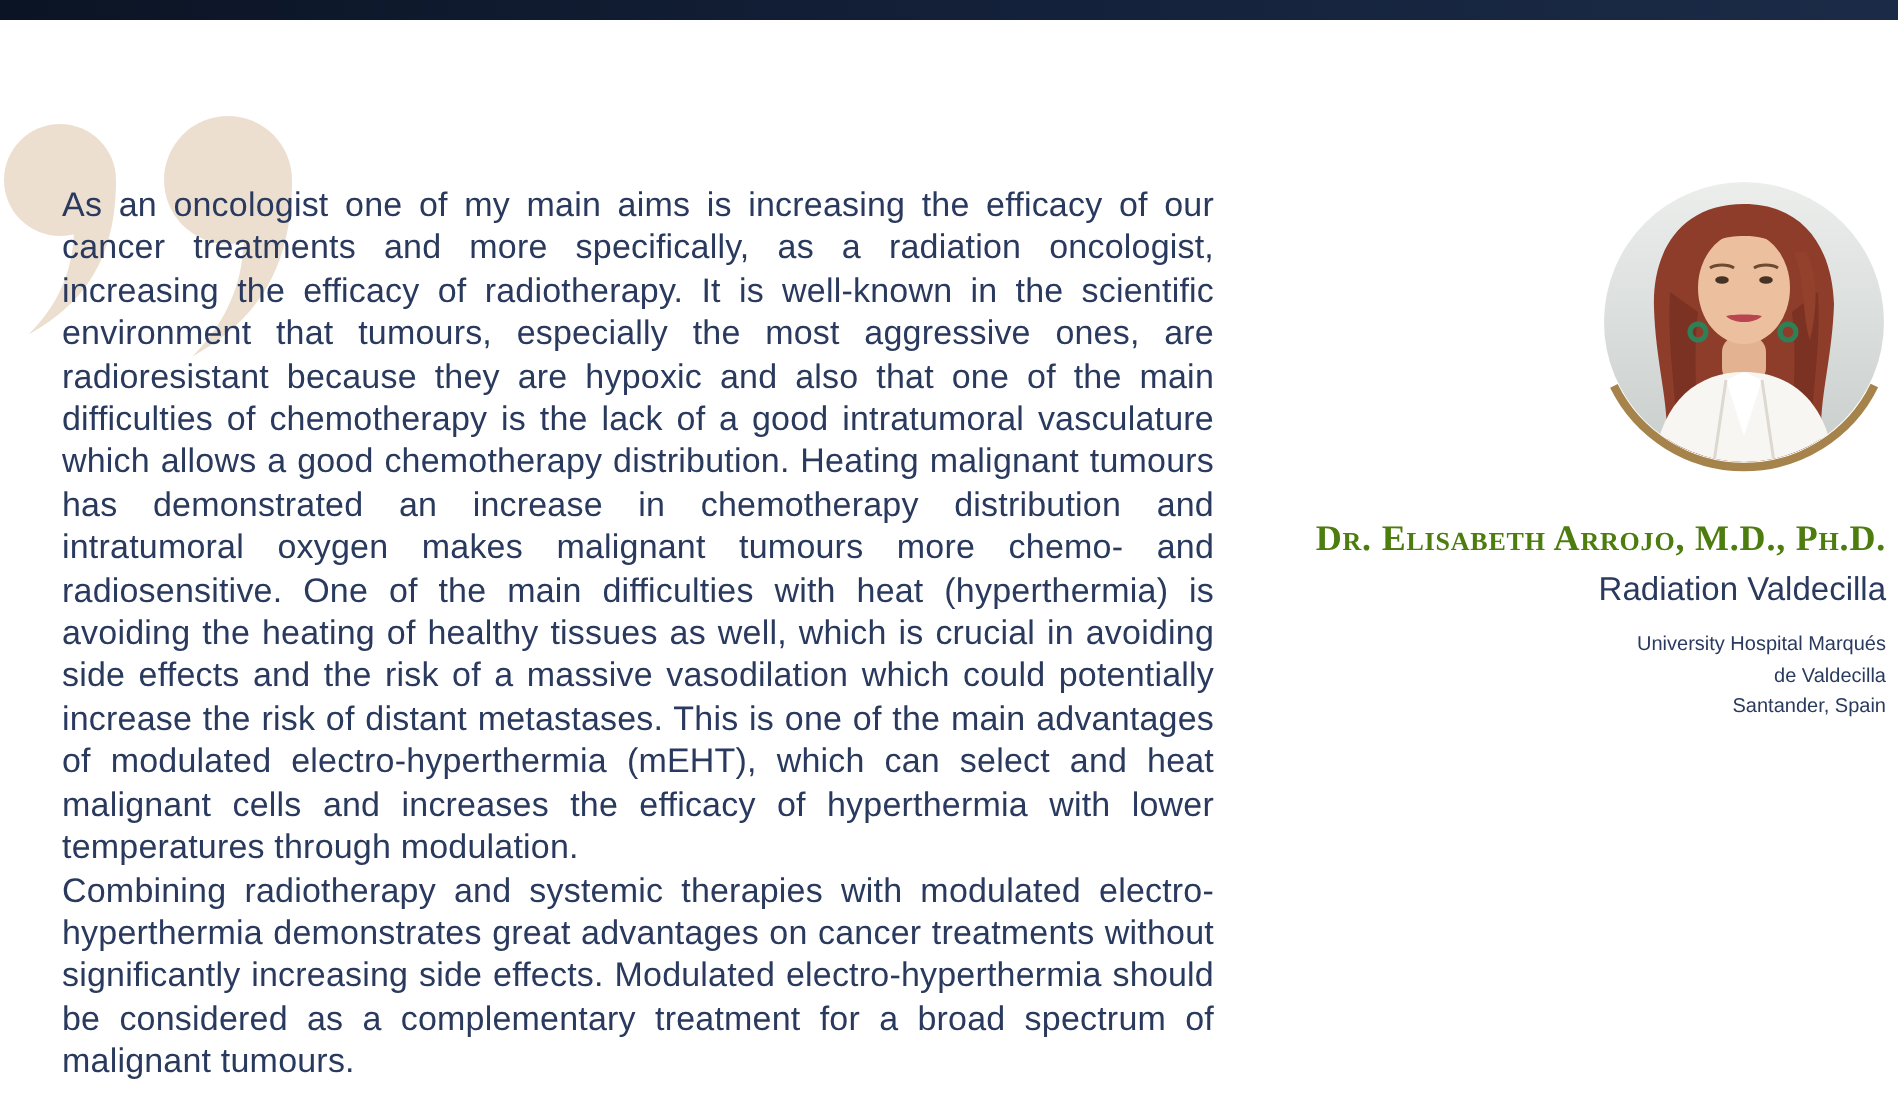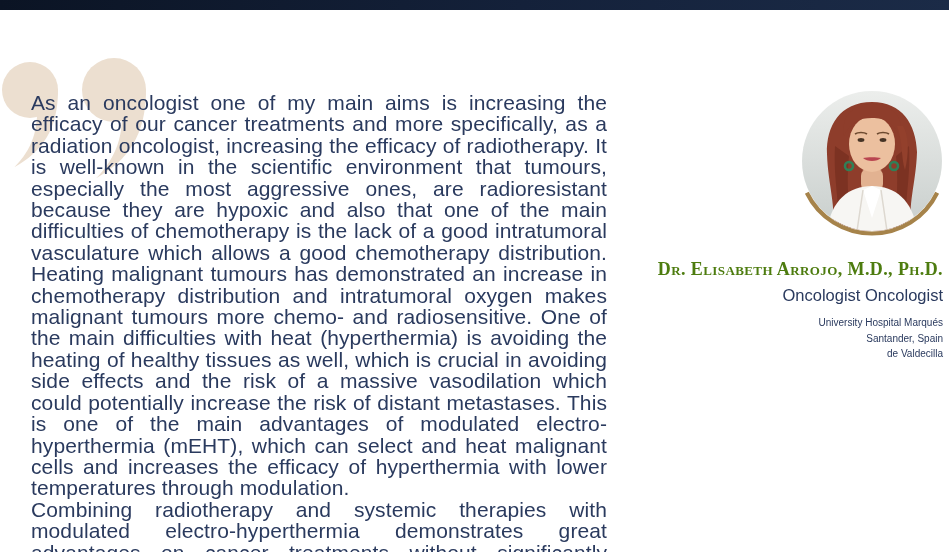--- a/index.html
+++ b/index.html
@@ -22,21 +22,21 @@
     position: absolute; left: 31px; top: 92px; width: 576px;
   }
   .quote-marks {
     position: absolute; left: -31px; top: -32px;
     width: 170px; height: 135px; overflow: visible;
     pointer-events: none;
   }
   .para {
     margin: 0;
     color: #2a3a5e;
-    font-size: 21px;
+    font-size: 17px;
     line-height: 21.4px;
     letter-spacing: 0.1px;
     text-align: justify;
     position: relative;
   }
   .para + .para { }
 
   
   .author-col {
     position: absolute; right: 6px; top: 86px; width: 310px;
@@ -139,22 +139,22 @@
           <circle cx="52" cy="80" r="4" fill="none" stroke="#2f8057" stroke-width="2.6"></circle>
           <circle cx="97" cy="80" r="4" fill="none" stroke="#2f8057" stroke-width="2.6"></circle>
         </g>
 
         <circle cx="75" cy="75" r="72.5" fill="none" stroke="#a6834a" stroke-width="4.2" pathLength="360" stroke-dasharray="128 232" stroke-dashoffset="-26"></circle>
       </svg>
     </div>
 
     <div class="author-name">Dr. Elisabeth Arrojo, M.D., Ph.D.</div>
 
-    <div class="author-title">Oncologist Oncologist</div>
+    <div class="author-title">Radiation Valdecilla</div>
 
     <div class="author-affiliation">
       <div>University Hospital Marqués</div>
+      <div>de Valdecilla</div>
       <div>Santander, Spain</div>
-      <div>de Valdecilla</div>
     </div>
 
   </div>
 </div>
 
 </body></html>

